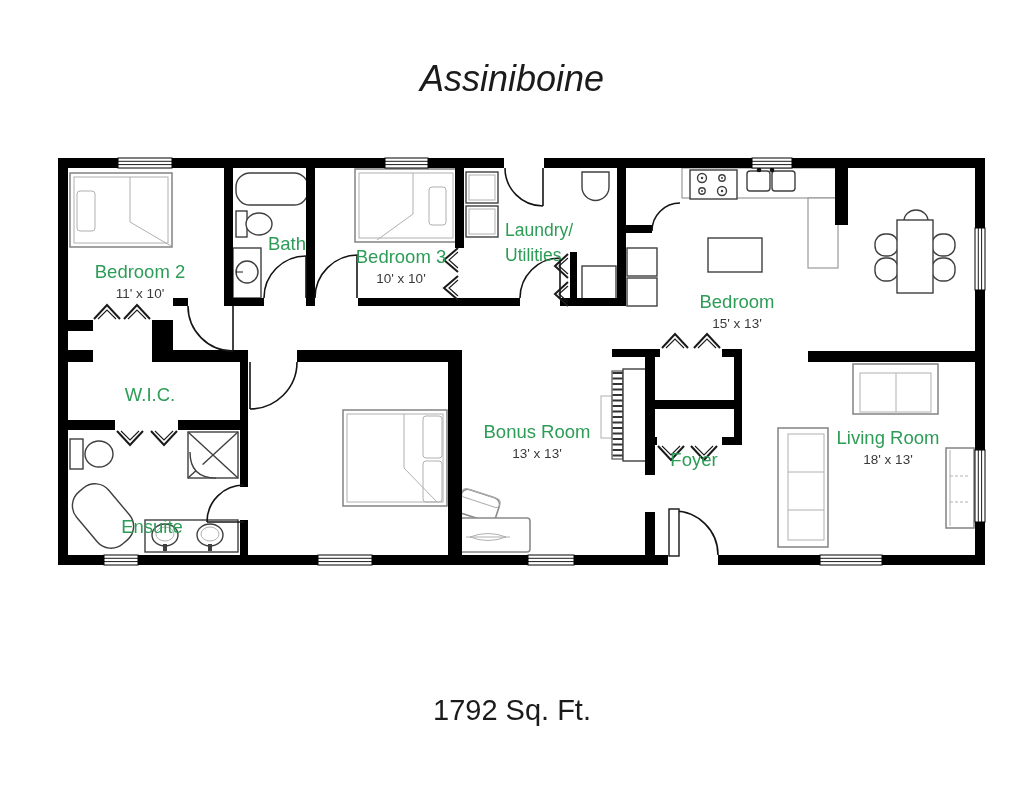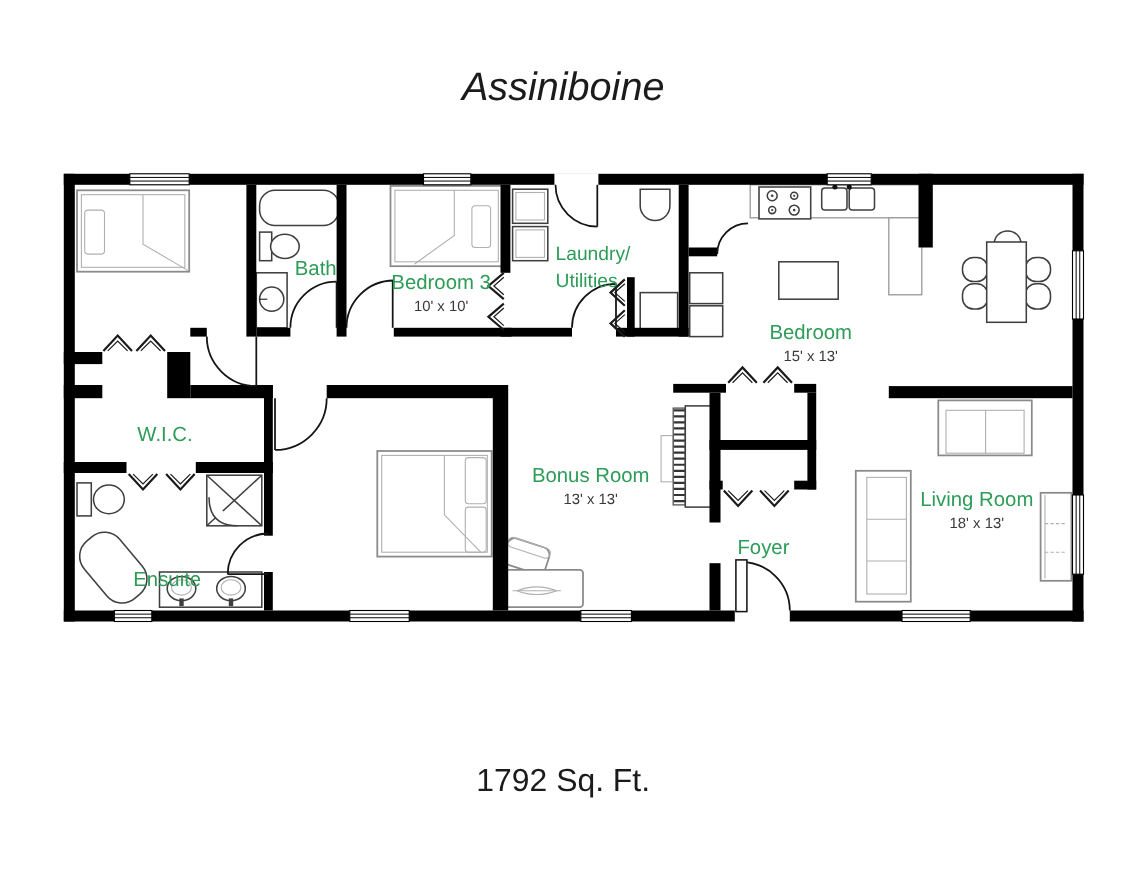--- a/index.html
+++ b/index.html
@@ -346,20 +346,24 @@
       </g>
       <g>
         <polyline class="chev" points="658,446 671,460 684,446"></polyline>
           <polyline class="chev2" points="662,446 671,455 680,446"></polyline>
         <polyline class="chev" points="691,446 704,460 717,446"></polyline>
           <polyline class="chev2" points="695,446 704,455 713,446"></polyline>
       </g>
     </g>
   </svg>
 
+  <div class="room-label" style="left:140px;top:262px;">
+    <div>Bedroom 2</div>
+    <div class="dims">11' x 10'</div>
+  </div>
   <div class="room-label" style="left:287px;top:234px;">
     <div>Bath</div>
   </div>
   <div class="room-label" style="left:401px;top:247px;">
     <div>Bedroom 3</div>
     <div class="dims">10' x 10'</div>
   </div>
   <div class="laundry-label" style="left:505px;top:218px;">
     <div>Laundry/</div>
     <div>Utilities</div>
@@ -371,22 +375,22 @@
   <div class="room-label" style="left:150px;top:385px;">
     <div>W.I.C.</div>
   </div>
   <div class="room-label" style="left:537px;top:422px;">
     <div>Bonus Room</div>
     <div class="dims">13' x 13'</div>
   </div>
   <div class="room-label" style="left:152px;top:479px;margin-top:38px;">
     <div>Ensuite</div>
   </div>
-  <div class="room-label" style="left:694px;top:488px;">
+  <div class="room-label" style="left:694px;top:450px;">
     <div>Foyer</div>
   </div>
-  <div class="room-label" style="left:888px;top:428px;margin-top:16px;">
+  <div class="room-label" style="left:888px;top:428px;">
     <div>Living Room</div>
     <div class="dims">18' x 13'</div>
   </div>
 
   <div class="footer">1792 Sq. Ft.</div>
 </div>
 
 </body></html>

